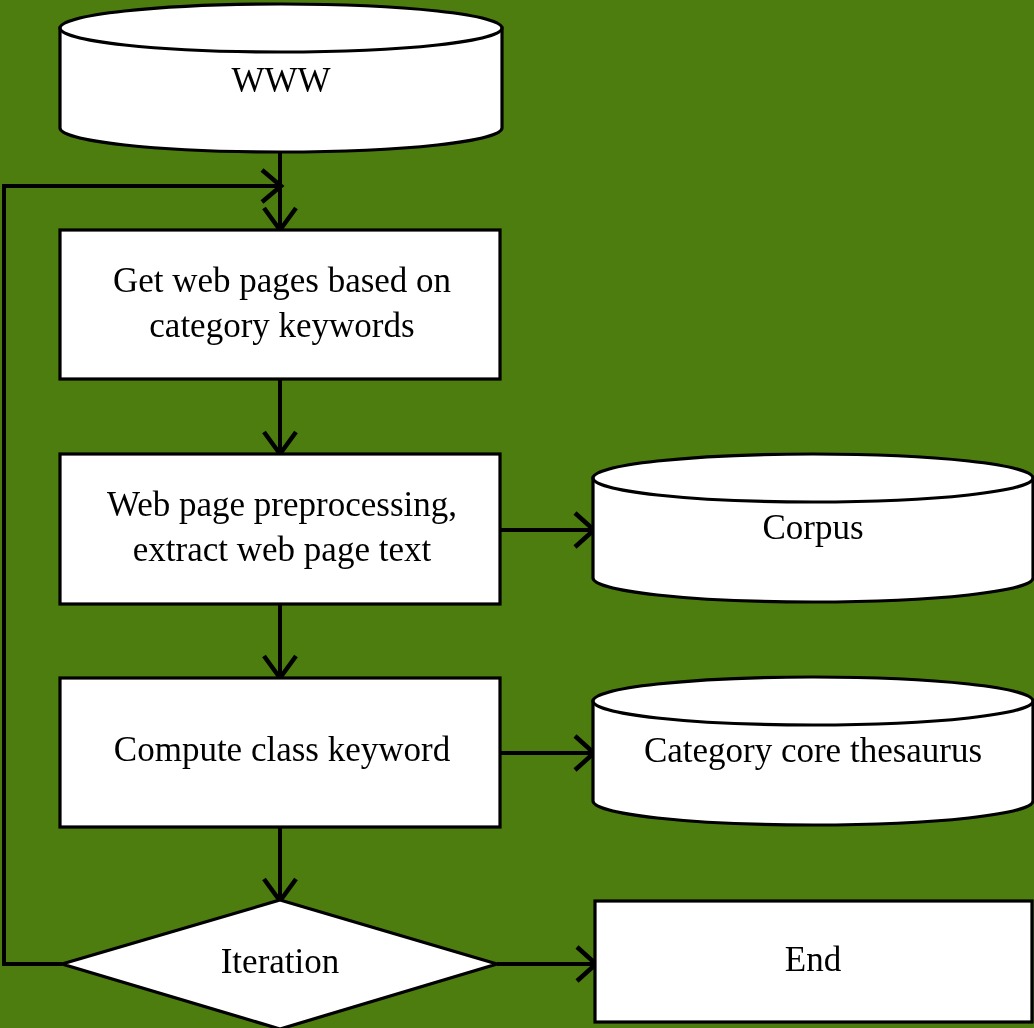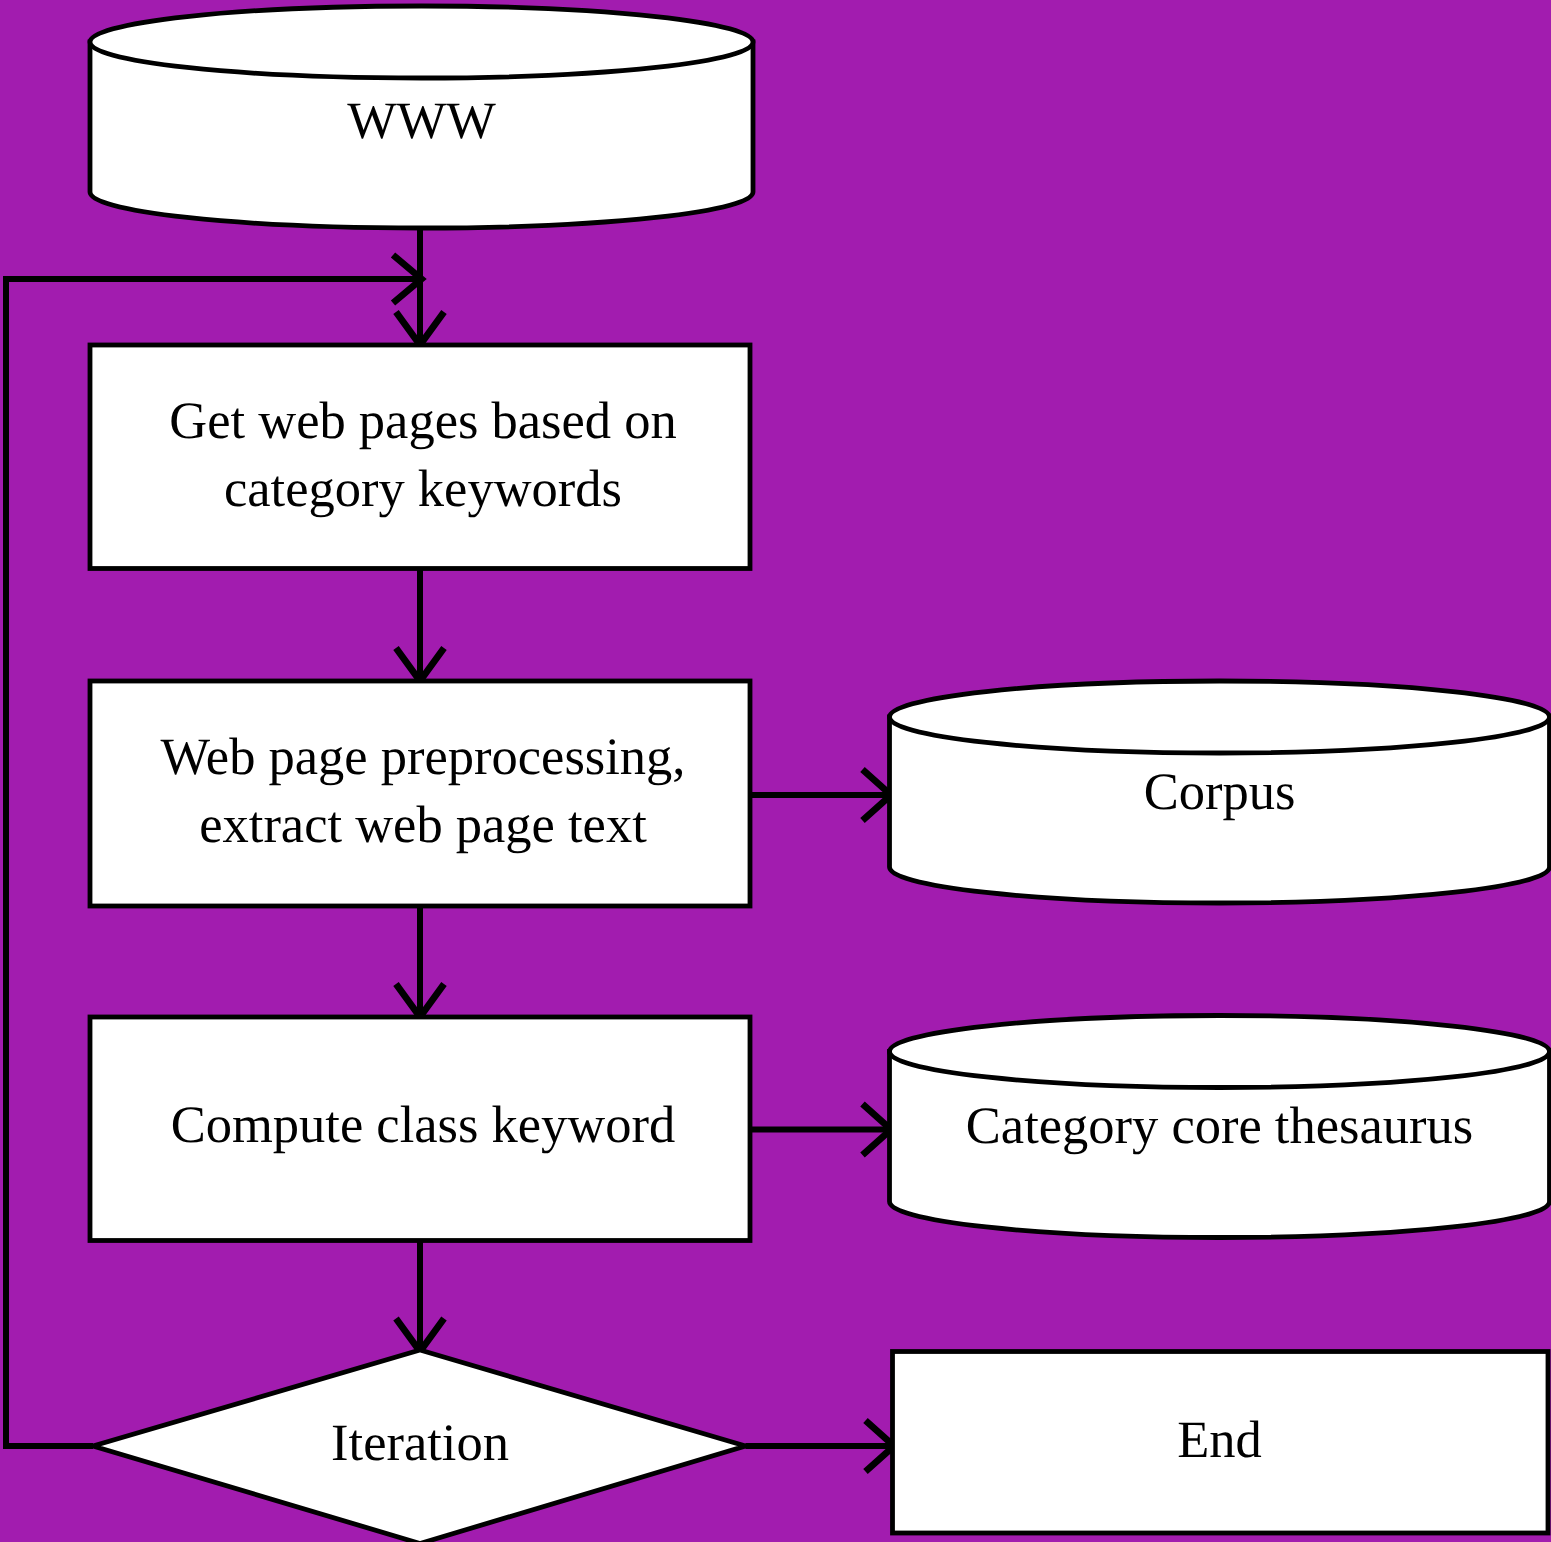--- a/index.html
+++ b/index.html
@@ -4,21 +4,21 @@
 <style>
   html, body {
     margin: 0;
     padding: 0;
     background: #ffffff;
   }
   #canvas {
     position: relative;
     width: 1034px;
     height: 1028px;
-    background: #a21caf;
+    background: #4d7c0f;
     overflow: hidden;
   }
   svg#flow {
     display: block;
     width: 1034px;
     height: 1028px;
   }
   .shape-stroke {
     fill: #ffffff;
     stroke: #000000;

